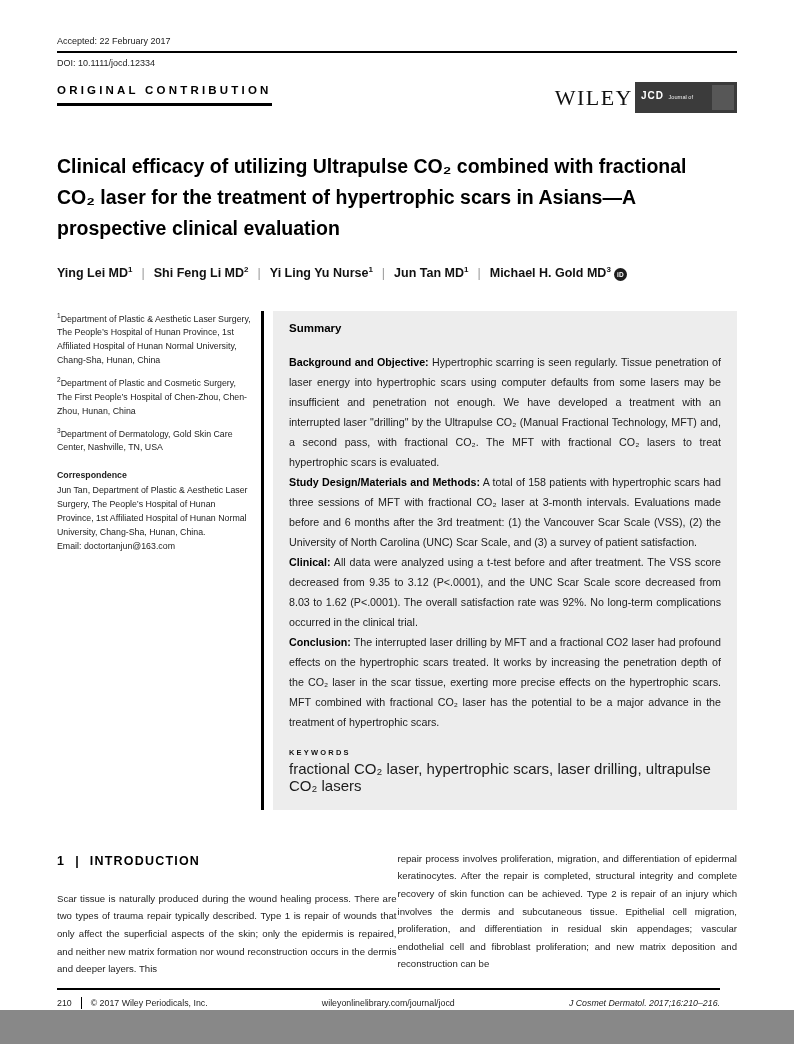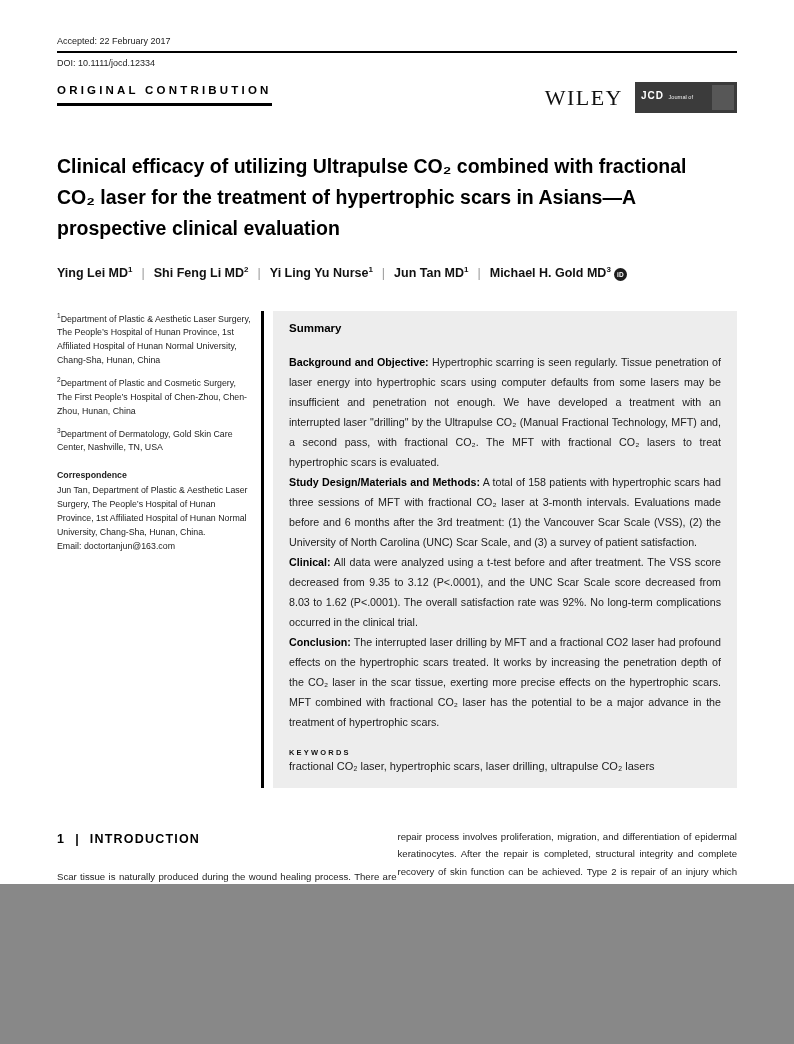--- a/index.html
+++ b/index.html
@@ -1,30 +1,30 @@
 <!DOCTYPE html>
 <html><head>
 <meta charset="utf-8">
 <style>
   * { margin:0; padding:0; box-sizing:border-box; }
   html,body { background:#888; }
   .page {
-    width:794px; height:884px; background:#ffffff; color:#1a1a1a;
+    width:794px; height:1010px; background:#ffffff; color:#1a1a1a;
     font-family:"Liberation Sans","DejaVu Sans",sans-serif;
     position:relative; margin:0 auto; overflow:hidden;
     padding:36px 57px 0 57px;
   }
   
   .accepted { font-size:9px; color:#222; }
   .top-rule { border:none; border-top:2.5px solid #000; margin:5px 0 5px 0; }
   .doi { font-size:9px; color:#222; }
   .badge-row { margin-top:16px; display:flex; justify-content:space-between; align-items:flex-start; }
   .article-type { font-size:11.5px; font-weight:bold; letter-spacing:3.2px; color:#000;
     border-bottom:3px solid #000; padding-bottom:7px;text-align:right; }
-  .brand { display:flex; align-items:center; gap:12px; margin-top:-2px; }
+  .brand { display:flex; align-items:center; gap:2px; margin-top:-2px; }
   .wiley { font-family:"Liberation Serif","DejaVu Serif",serif; font-size:22px; letter-spacing:1.5px; color:#111; }
   .jcd-box { width:102px; height:31px; background:#3b3b3b; position:relative; padding:3px 6px; overflow:hidden; }
   .jcd-square { position:absolute; right:3px; top:3px; bottom:3px; width:22px; background:#575757; }
   .jcd-abbrev { color:#fff; font-size:10px; font-weight:bold; letter-spacing:1px; line-height:1.1; position:relative; z-index:1; }
   .jcd-name { color:#eee; font-size:5.6px; line-height:1.25; position:relative; z-index:1; }
   
   .title { margin-top:38px; font-size:19.5px; font-weight:bold; color:#000; line-height:1.6; max-width:660px; }
   .authors { margin-top:18px; font-size:12.5px; font-weight:bold; color:#111; line-height:1.75; max-width:680px; }
   .authors sup { font-size:8px; }
   .author-sep { color:#9a9a9a; font-weight:normal; margin:0 9px; }
@@ -39,21 +39,21 @@
   .corr { margin-top:14px; }
   .corr-heading { font-weight:bold; margin-bottom:1px; }
   .corr a { color:inherit; text-decoration:none; }
   .vrule-wrap { width:22px; flex:none; display:flex; justify-content:center; }
   .vrule { width:3px; background:#000; }
   .summary-box { flex:1; background:#ededed; padding:11px 16px 16px 16px; }
   .summary-heading { font-size:11.5px; font-weight:bold; color:#000; margin-bottom:18px; }
   .summary-box p.abs { font-size:10.7px; line-height:1.87; text-align:justify; color:#1b1b1b; }
   .summary-box p.abs b { color:#000; }
   .kw-heading { margin-top:16px; font-size:7.5px; font-weight:bold; letter-spacing:2.2px; color:#111; }
-  .kw-text { margin-top:3px; font-size:11px; color:#1b1b1b; }
+  .kw-text { margin-top:3px; font-size:15px; color:#1b1b1b; }
   
   .intro { margin-top:40px; display:flex; gap:1px; }
   .col { flex:1; font-size:9.6px; line-height:1.84; text-align:justify; color:#1c1c1c; }
   .intro-heading { font-size:12.5px; font-weight:bold; letter-spacing:1.2px; color:#000; margin-bottom:17px; text-align:left; }
   .intro-heading .div { margin:0 10px; font-weight:bold; }
   
   .footer { position:absolute; left:57px; right:74px; top:988px; border-top:2px solid #000; padding-top:7px;
     display:flex; align-items:center; font-size:8.8px; color:#222; }
   .footer .pageno { flex:none; }
   .footer .fdiv { flex:none; width:1px; height:12px; background:#000; margin:0 9px; }

